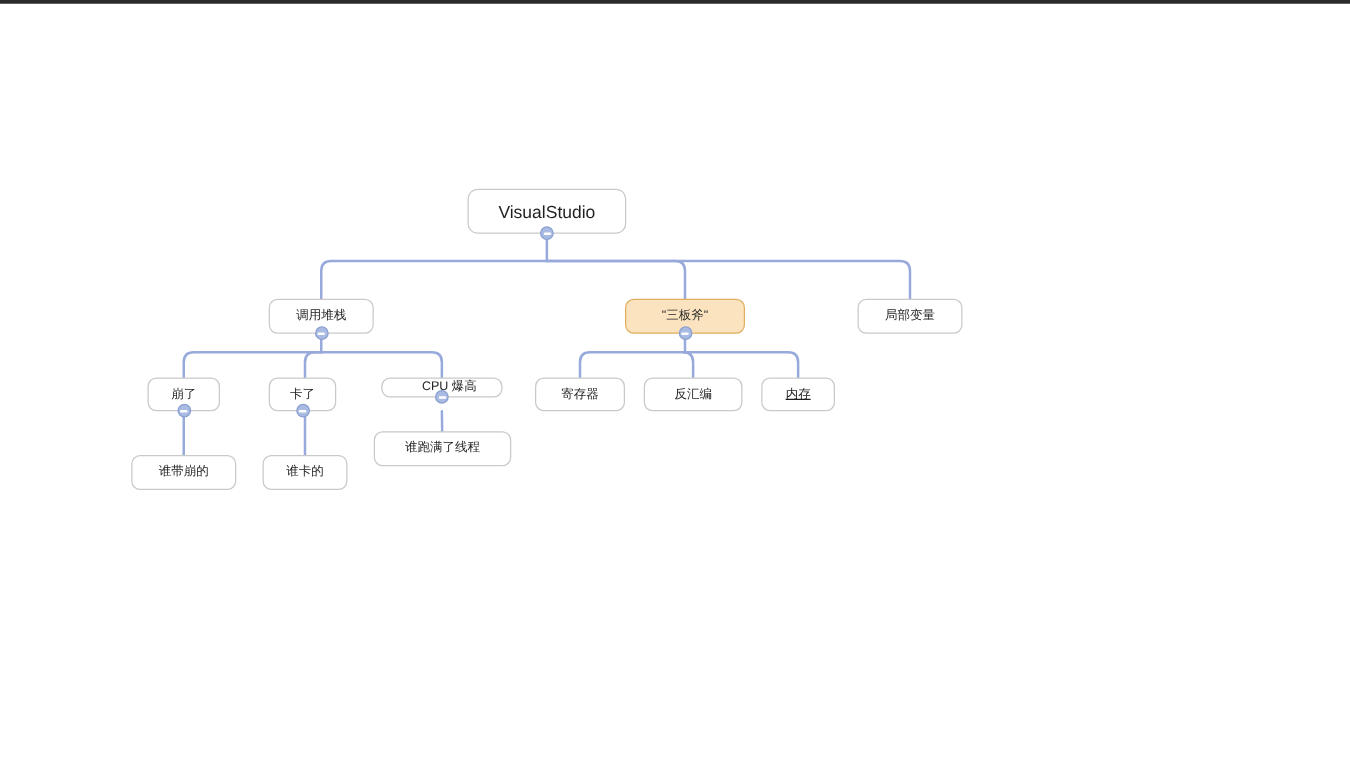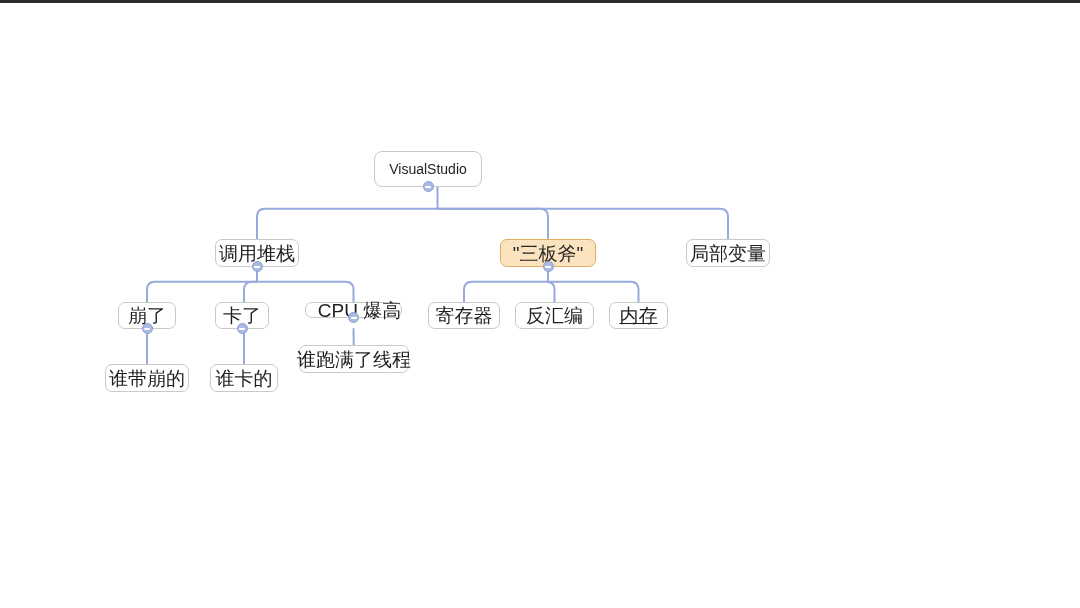--- a/index.html
+++ b/index.html
@@ -37,21 +37,21 @@
   }
   .mnode {
     position: absolute;
     display: flex;
     align-items: center;
     justify-content: center;
     background: #ffffff;
     border: 1px solid #c9c9c9;
     border-radius: 7px;
     color: #1f1f1f;
-    font-size: 19px;
+    font-size: 10px;
     line-height: 1;
     white-space: nowrap;
     padding: 0 12px;
     box-shadow: 0 0 0 0 rgba(0,0,0,0);
   }
   .mnode.root {
     font-size: 14px;
     border-radius: 8px;
   }
   .mnode.highlight {
@@ -101,21 +101,21 @@
         <path d="M 257 278.7 L 345.5 278.7 Q 353.5 278.7 353.5 286.7 L 353.5 299" fill="none" stroke="#97aadb" stroke-width="2" stroke-linecap="round"></path>
         <path d="M 548 264 L 548 278.7" fill="none" stroke="#97aadb" stroke-width="2" stroke-linecap="round"></path>
         <path d="M 548 278.7 L 472 278.7 Q 464 278.7 464 286.7 L 464 299" fill="none" stroke="#97aadb" stroke-width="2" stroke-linecap="round"></path>
         <path d="M 548 278.7 L 546.5 278.7 Q 554.5 278.7 554.5 286.7 L 554.5 299" fill="none" stroke="#97aadb" stroke-width="2" stroke-linecap="round"></path>
         <path d="M 548 278.7 L 630.5 278.7 Q 638.5 278.7 638.5 286.7 L 638.5 299" fill="none" stroke="#97aadb" stroke-width="2" stroke-linecap="round"></path>
         <path d="M 147 326 L 147 361" fill="none" stroke="#97aadb" stroke-width="2" stroke-linecap="round"></path>
         <path d="M 244 326 L 244 361" fill="none" stroke="#97aadb" stroke-width="2" stroke-linecap="round"></path>
         <path d="M 353.5 326 L 354 361" fill="none" stroke="#97aadb" stroke-width="2" stroke-linecap="round"></path>
       </svg>
     <div id="node-layer">
-        <div class="mnode root" style="left: 374px; top: 148px; width: 108px; height: 36px;">
+        <div class="mnode root" style="left: 374px; top: 148px; width: 127px; height: 36px;">
           <span class="label">VisualStudio</span>
           <span class="toggle"></span>
         </div>
         <div class="mnode" style="left: 215px; top: 236px; width: 84px; height: 28px;">
           <span class="label">调用堆栈</span>
           <span class="toggle"></span>
         </div>
         <div class="mnode highlight" style="left: 500px; top: 236px; width: 96px; height: 28px;">
           <span class="label">"三板斧"</span>
           <span class="toggle"></span>

